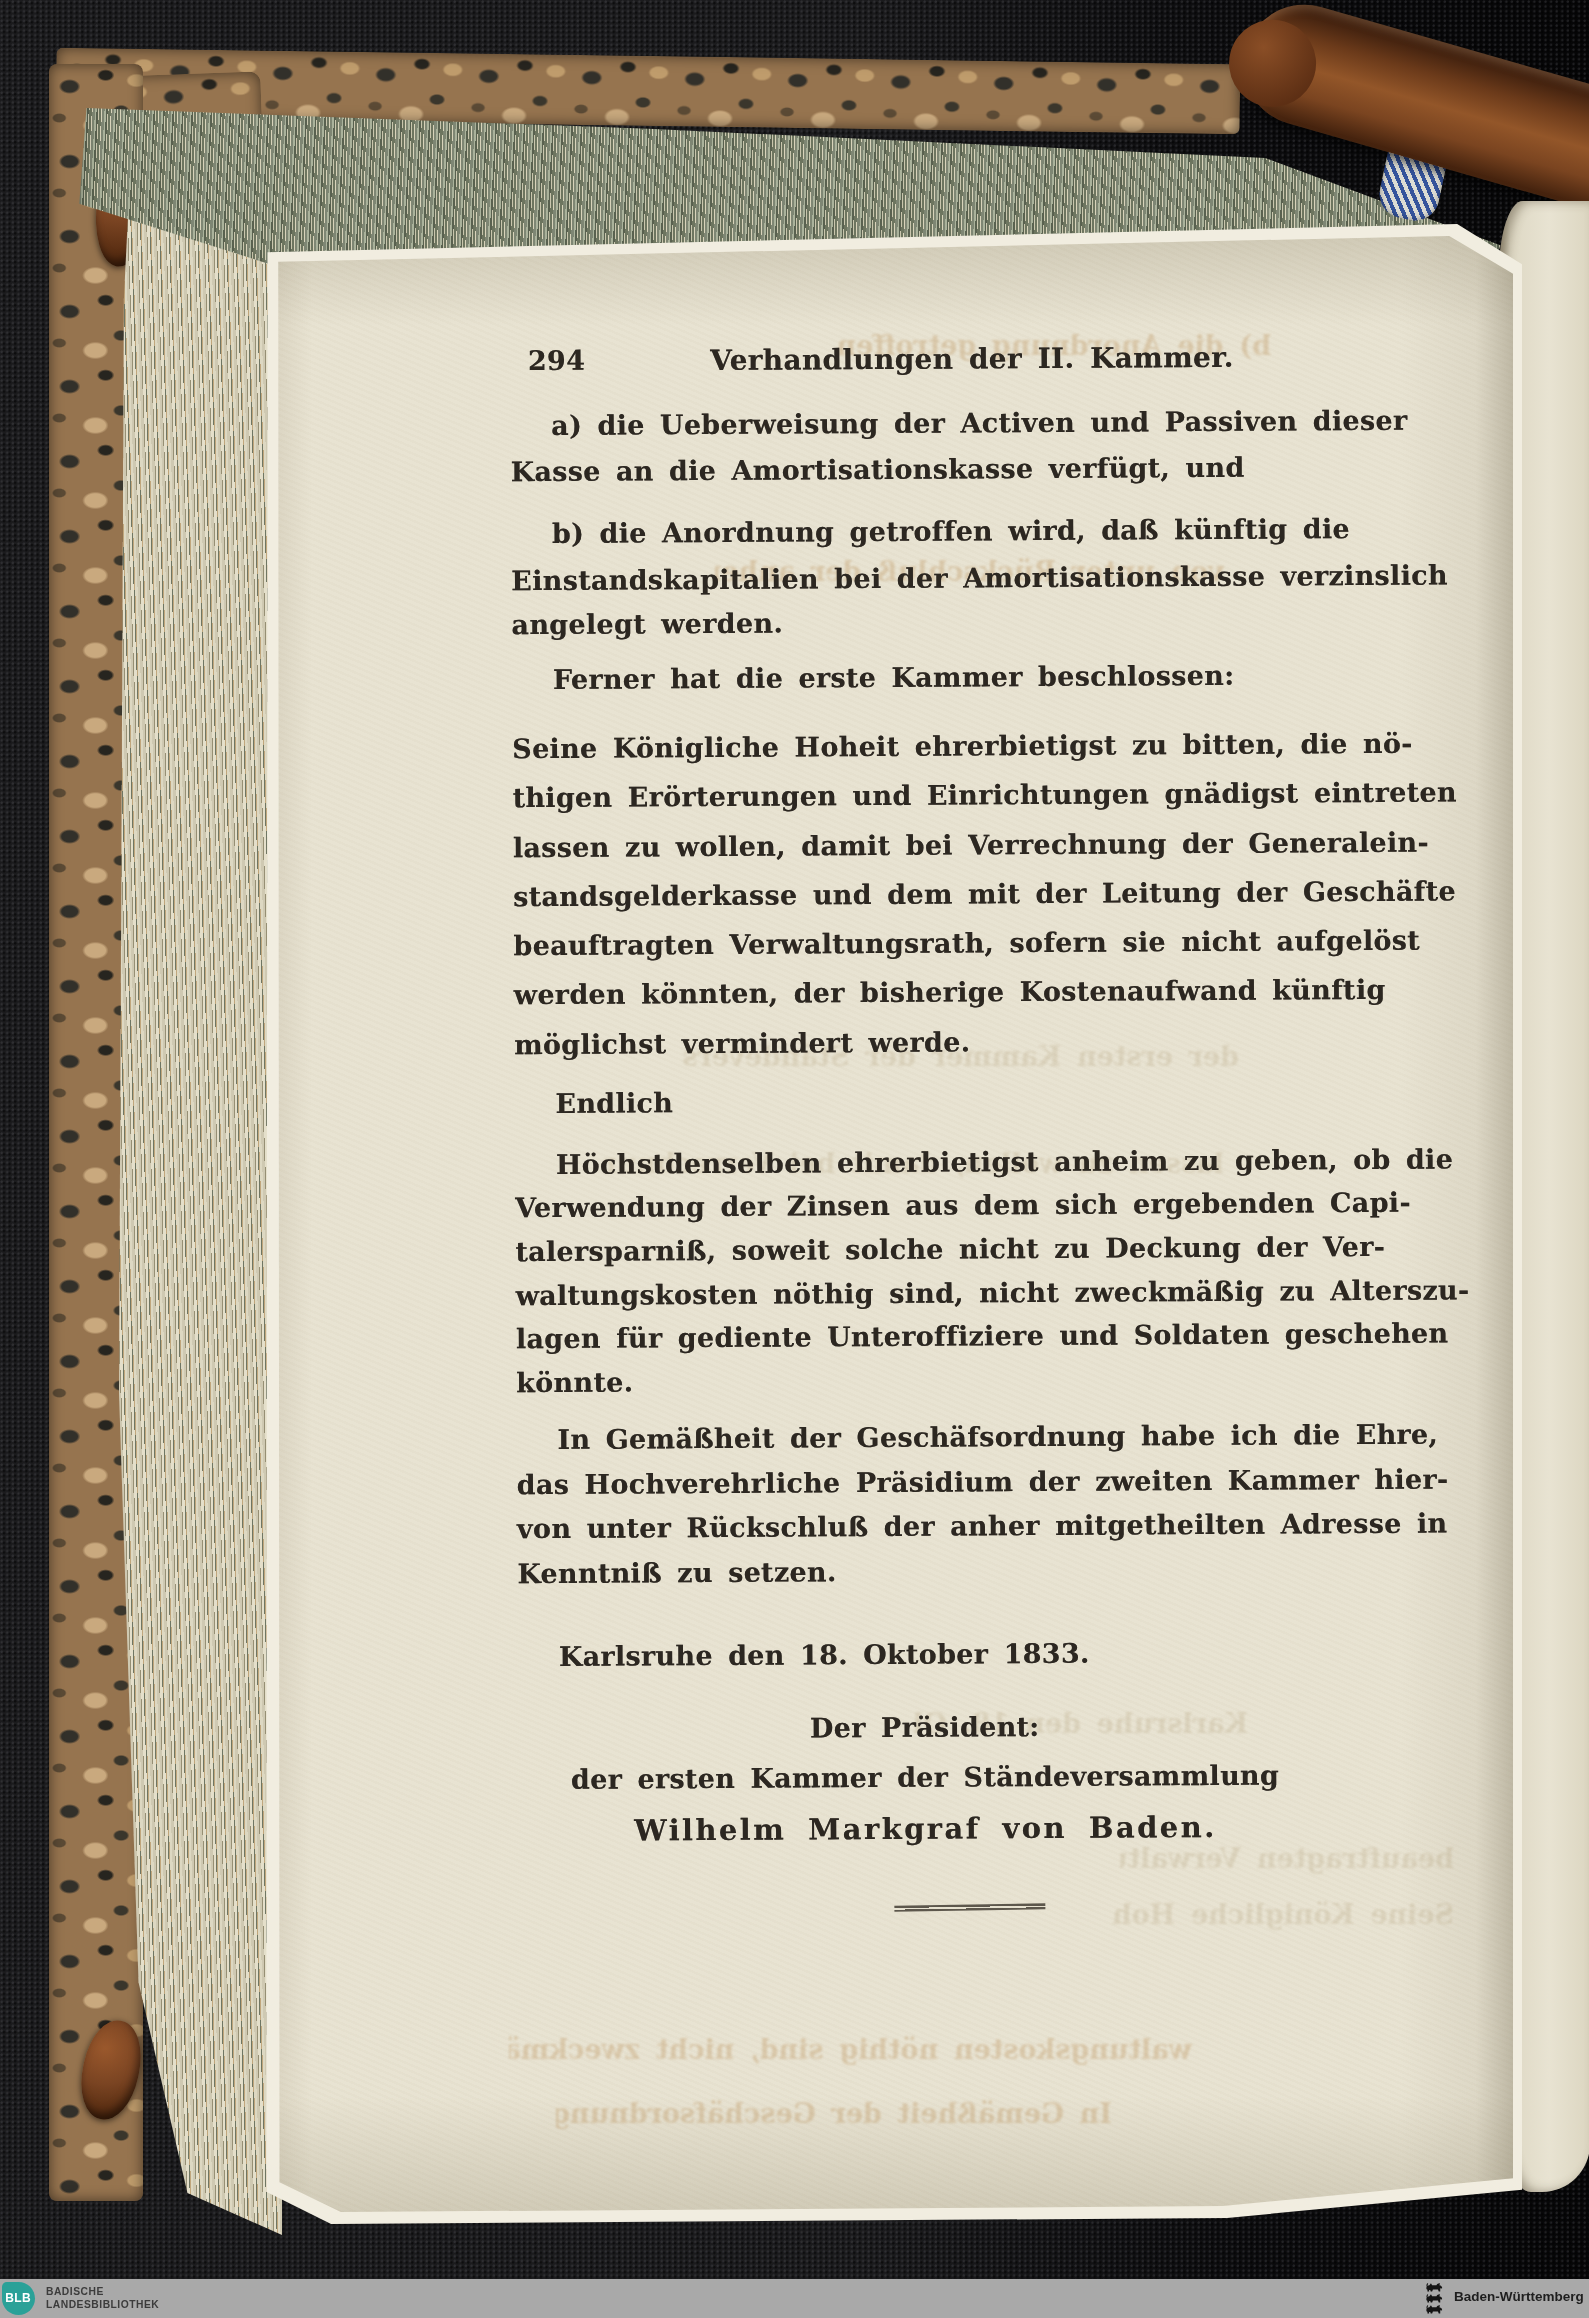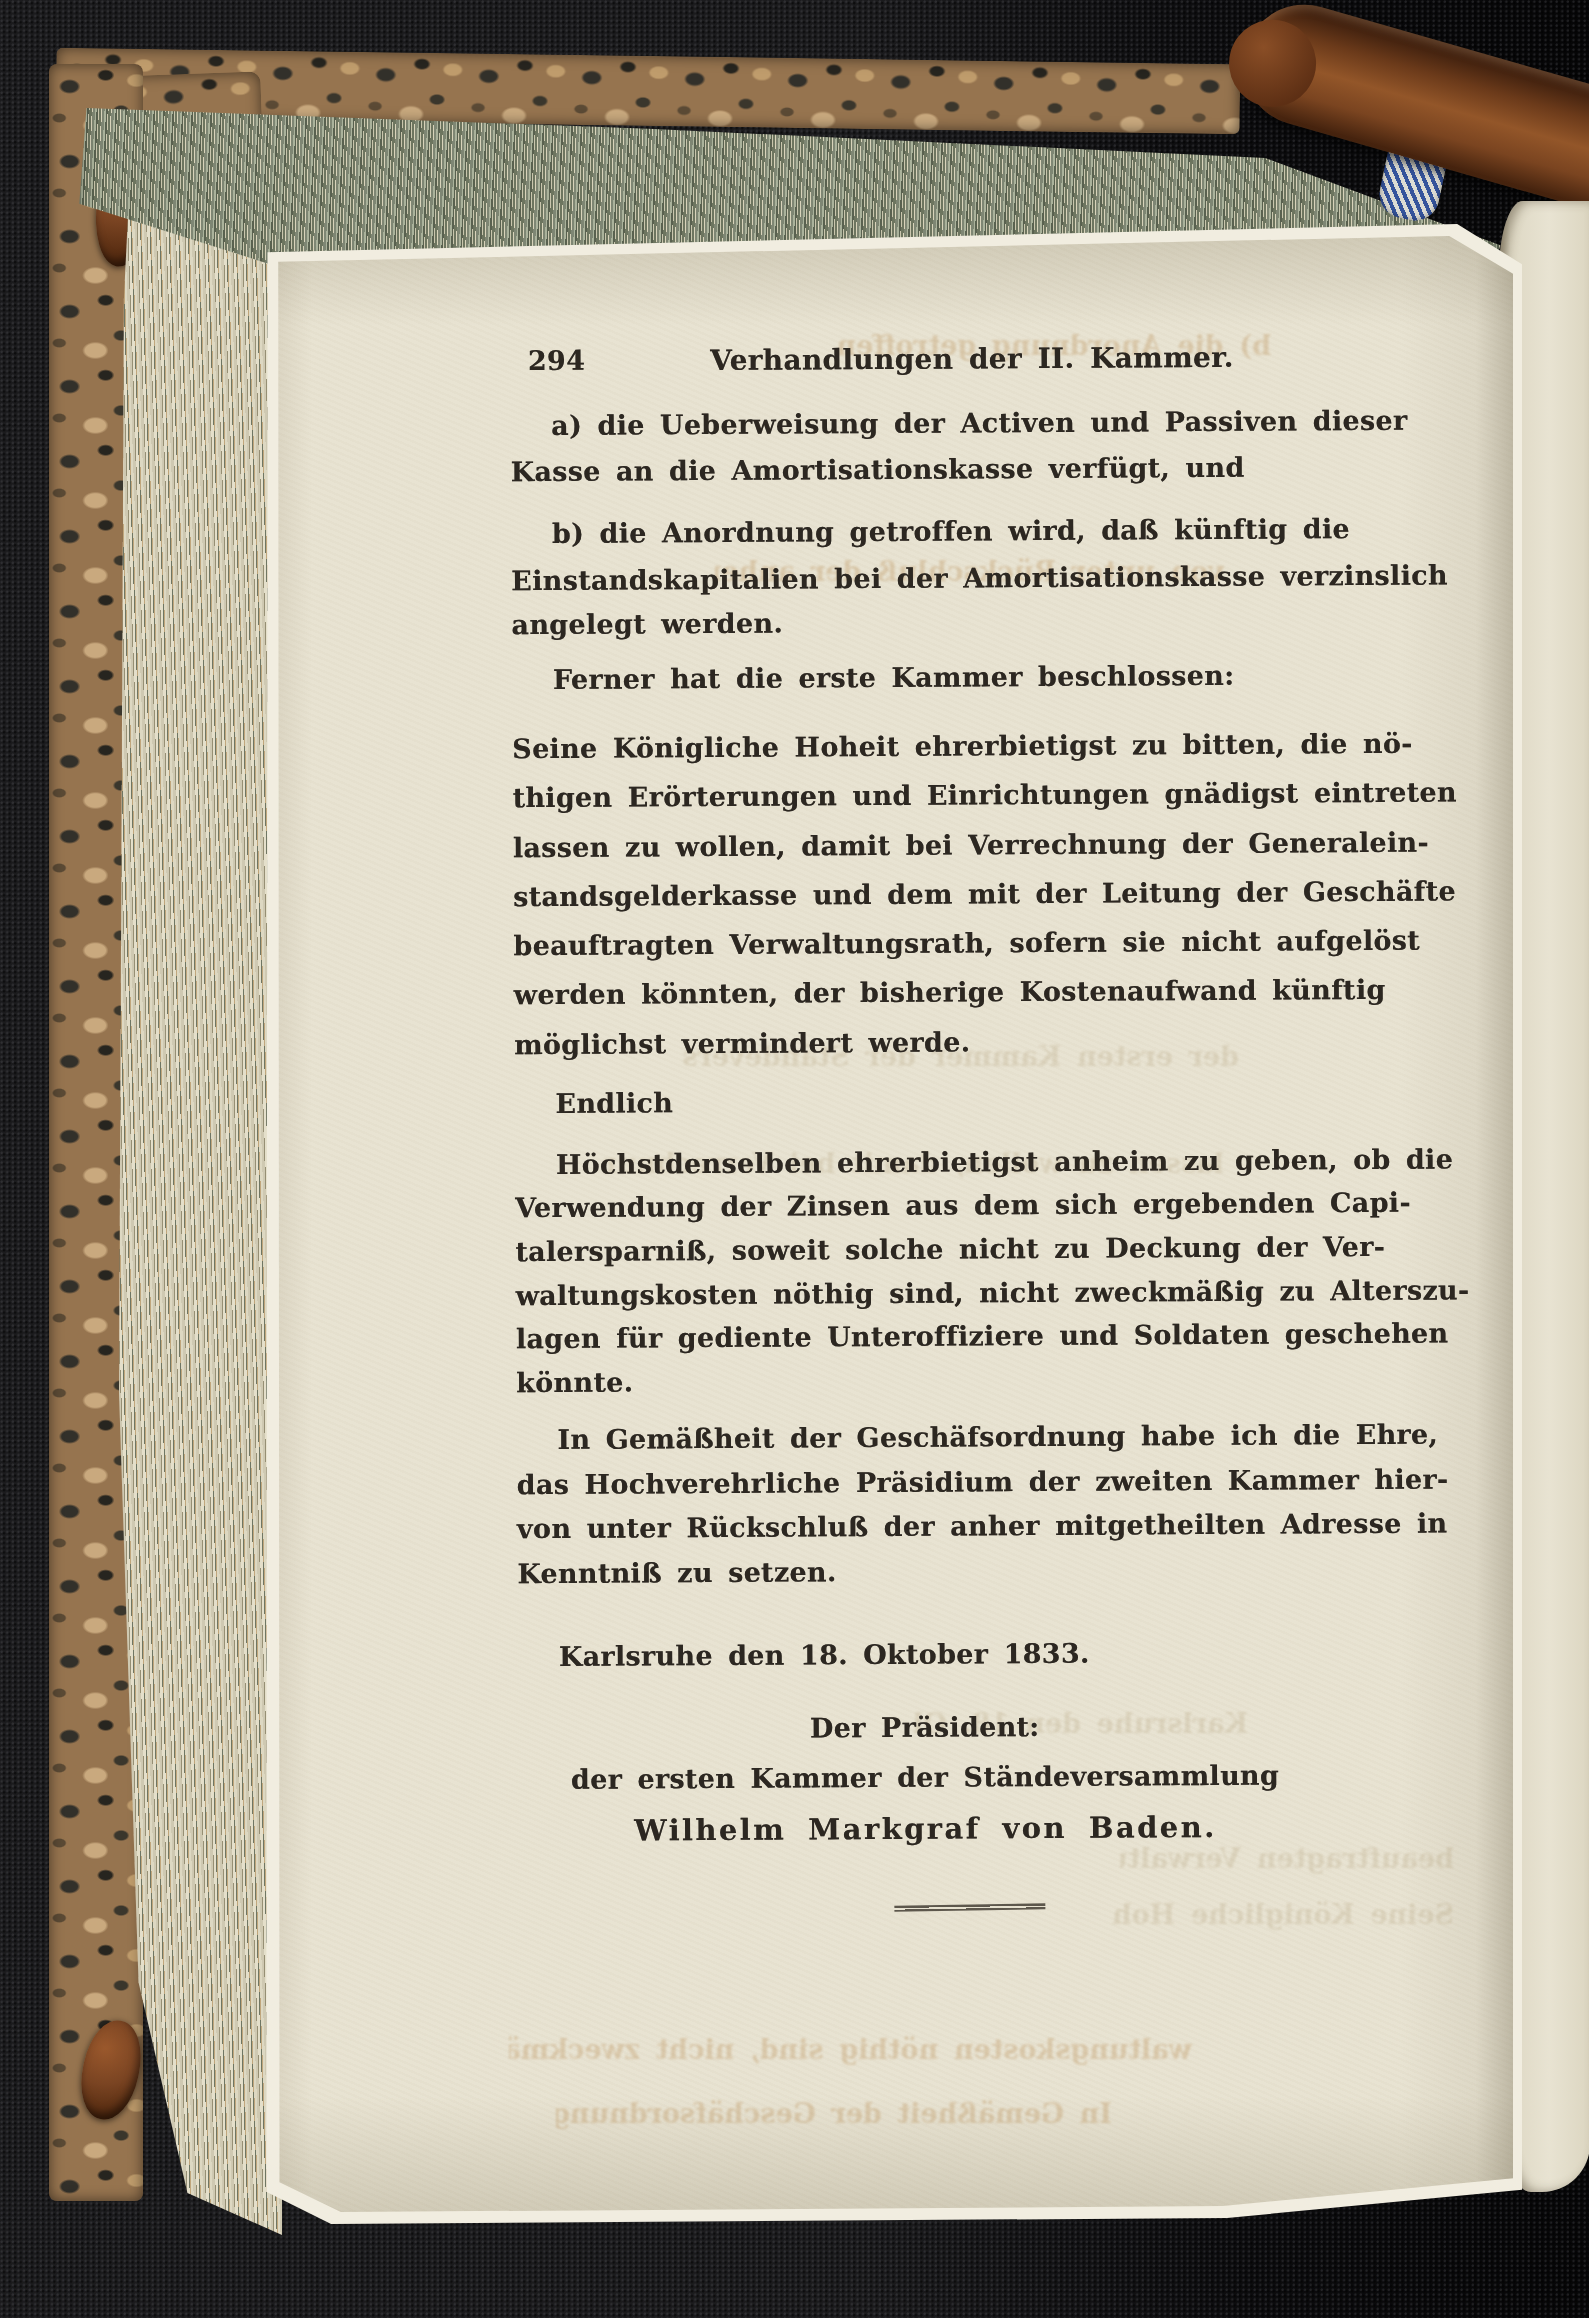--- a/index.html
+++ b/index.html
@@ -169,15 +169,31 @@
 
     <div class="tl ind" style="top:1639px">Karlsruhe den 18. Oktober 1833.</div>
 
     <div class="tl ctr" style="top:1712px">Der Präsident:</div>
     <div class="tl ctr" style="top:1762px">der ersten Kammer der Ständeversammlung</div>
     <div class="tl ctr" id="sig-name" style="top:1812px">Wilhelm Markgraf von Baden.</div>
 
     <div class="abs" id="flourish"></div>
   </div>
 
+  <div class="abs" id="footer-bar">
+    <div id="blb-badge">BLB</div>
+    <div id="blb-name">
+      <div>BADISCHE</div>
+      <div>LANDESBIBLIOTHEK</div>
+    </div>
+    <svg id="bw-lions" width="27" height="33" viewBox="0 0 22 42">
+      <defs>
+        <path id="lion" fill="#141414" d="M2 12 V10 C1 10 .4 8.5 .7 7 C1 5 2.5 4 4.5 4 L6.5 1.5 L8 4 L13.5 4 C14.5 2.5 16 1.4 18 1.8 L17.2 4 C19.6 4.4 20.9 5.8 20.7 7.8 L20.2 8.4 L18.3 8 L18.3 12 L16.4 12 L15.4 9.6 L9 9.6 L8 12 L6.1 12 L5.6 10.2 L4.1 10.2 L4.1 12 Z M1.6 6.8 C.2 5 .6 2.4 2.4 1.2 L3 2.4 C1.8 3.4 1.6 5 2.5 6.2 Z"></path>
+      </defs>
+      <use href="#lion" x="0" y="0"></use>
+      <use href="#lion" x="0" y="14"></use>
+      <use href="#lion" x="0" y="28"></use>
+    </svg>
+    <div id="bw-name">Baden-Württemberg</div>
+  </div>
 
 </div>
 
 
 </body></html>

